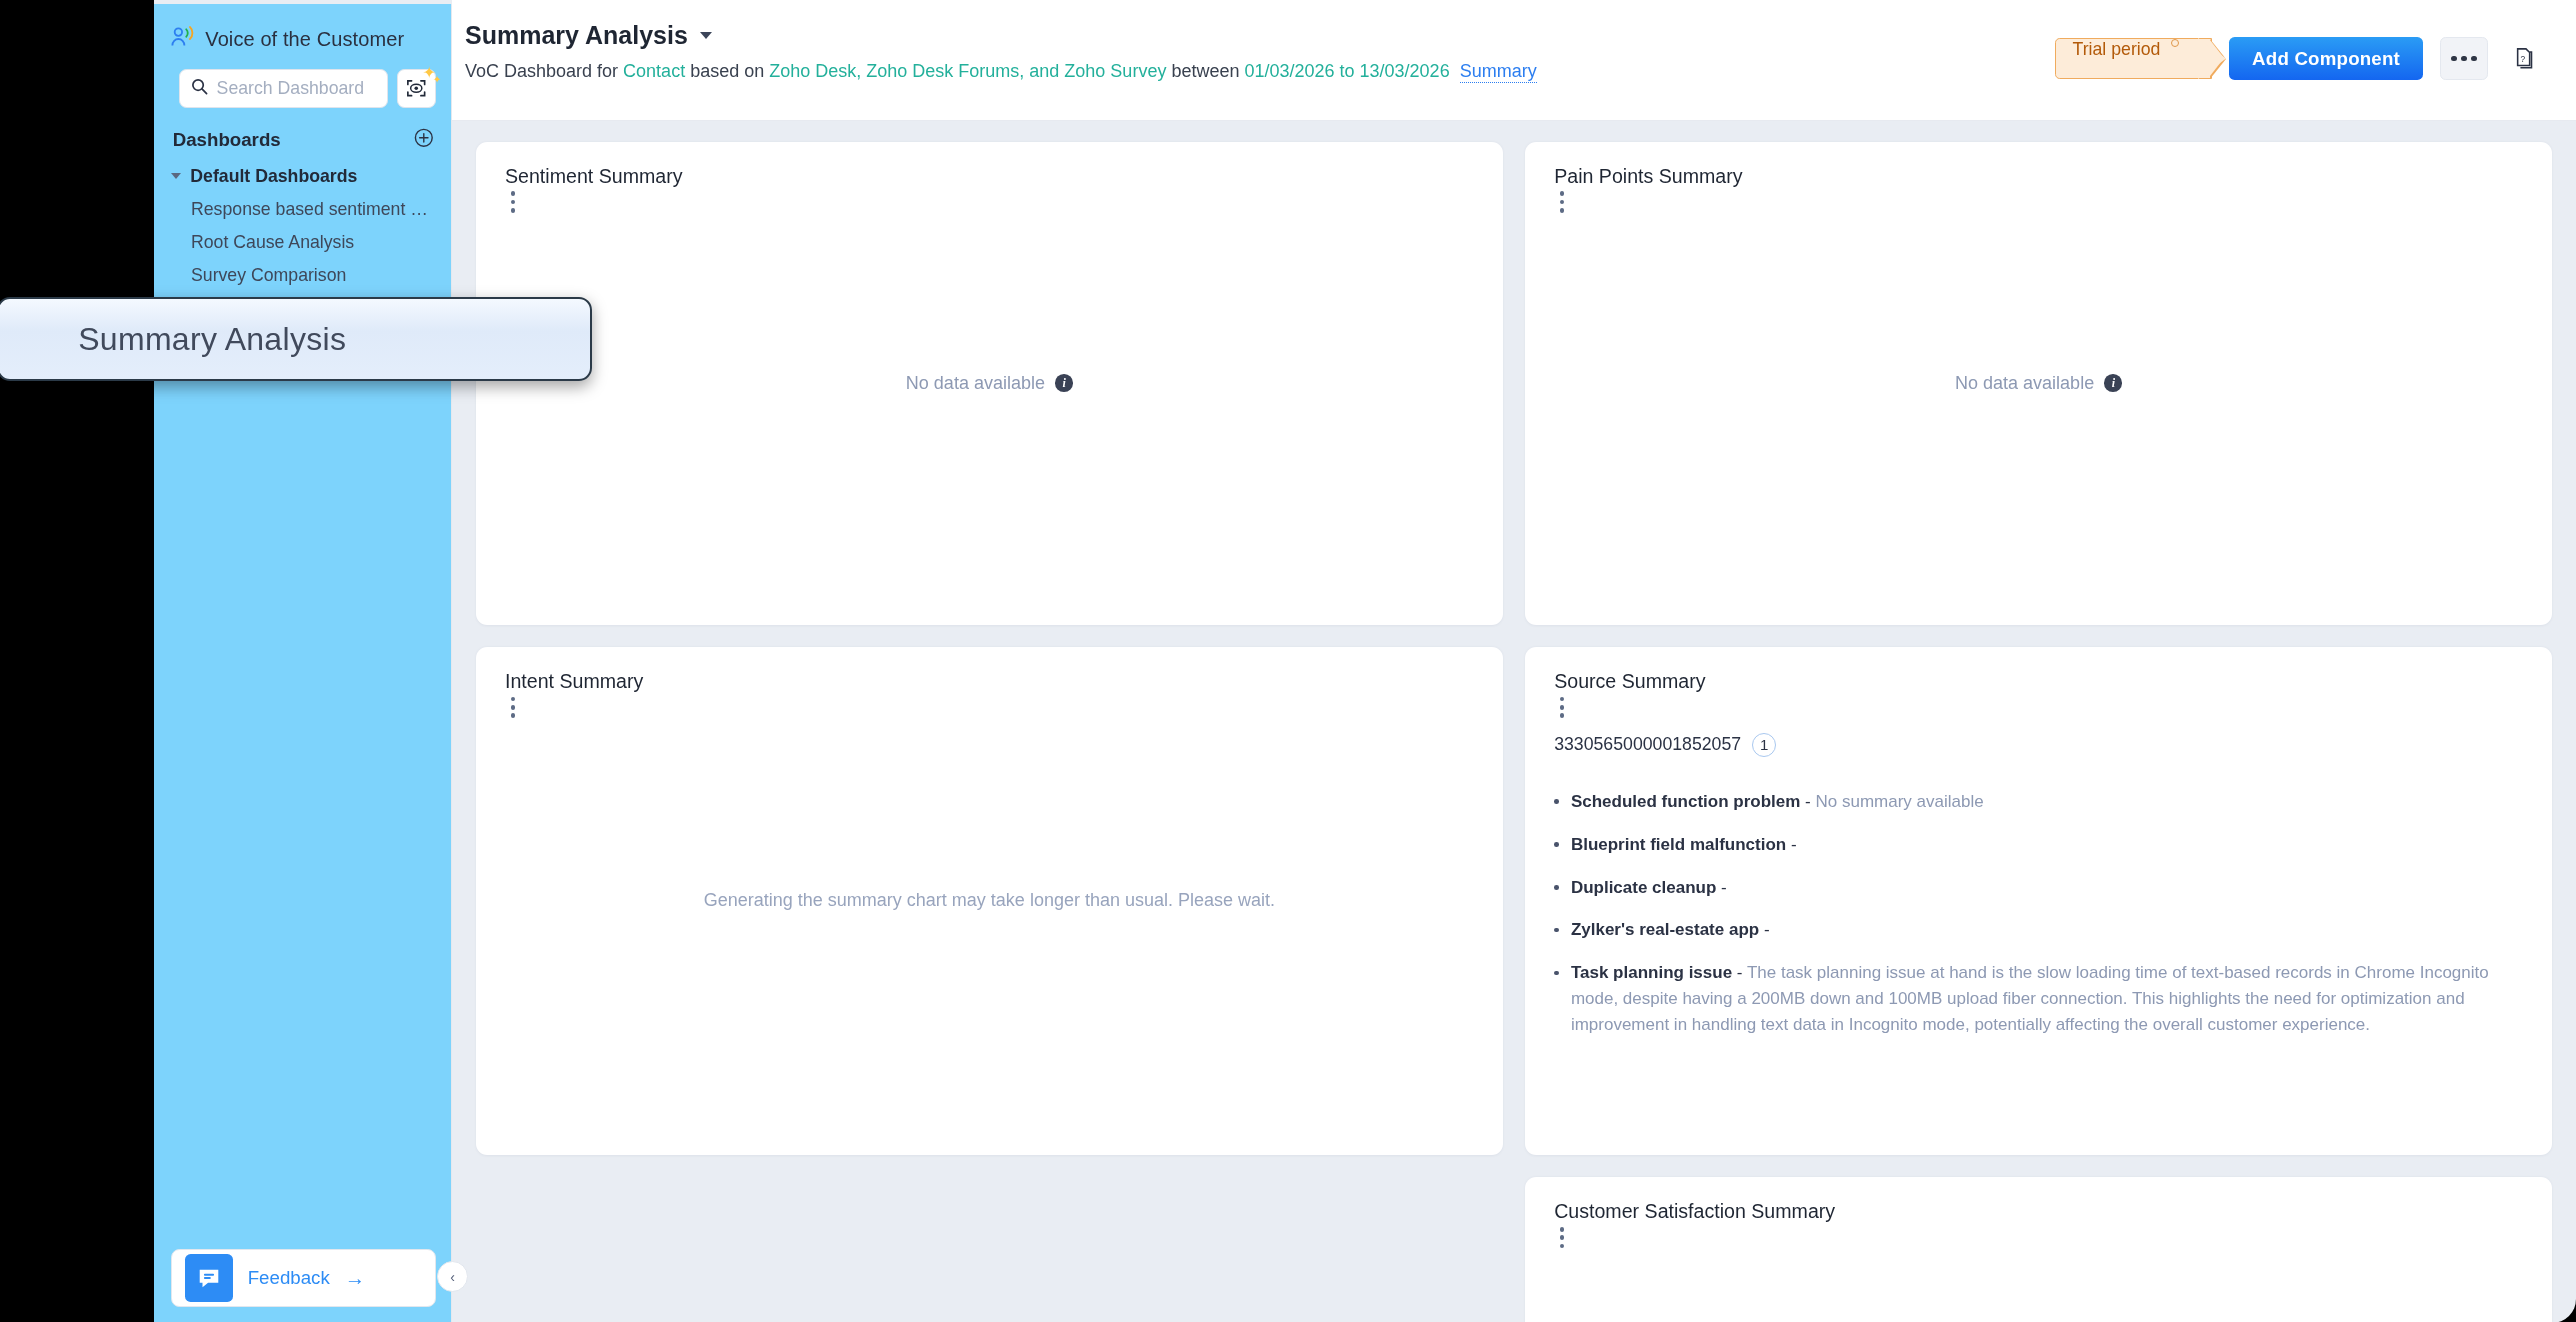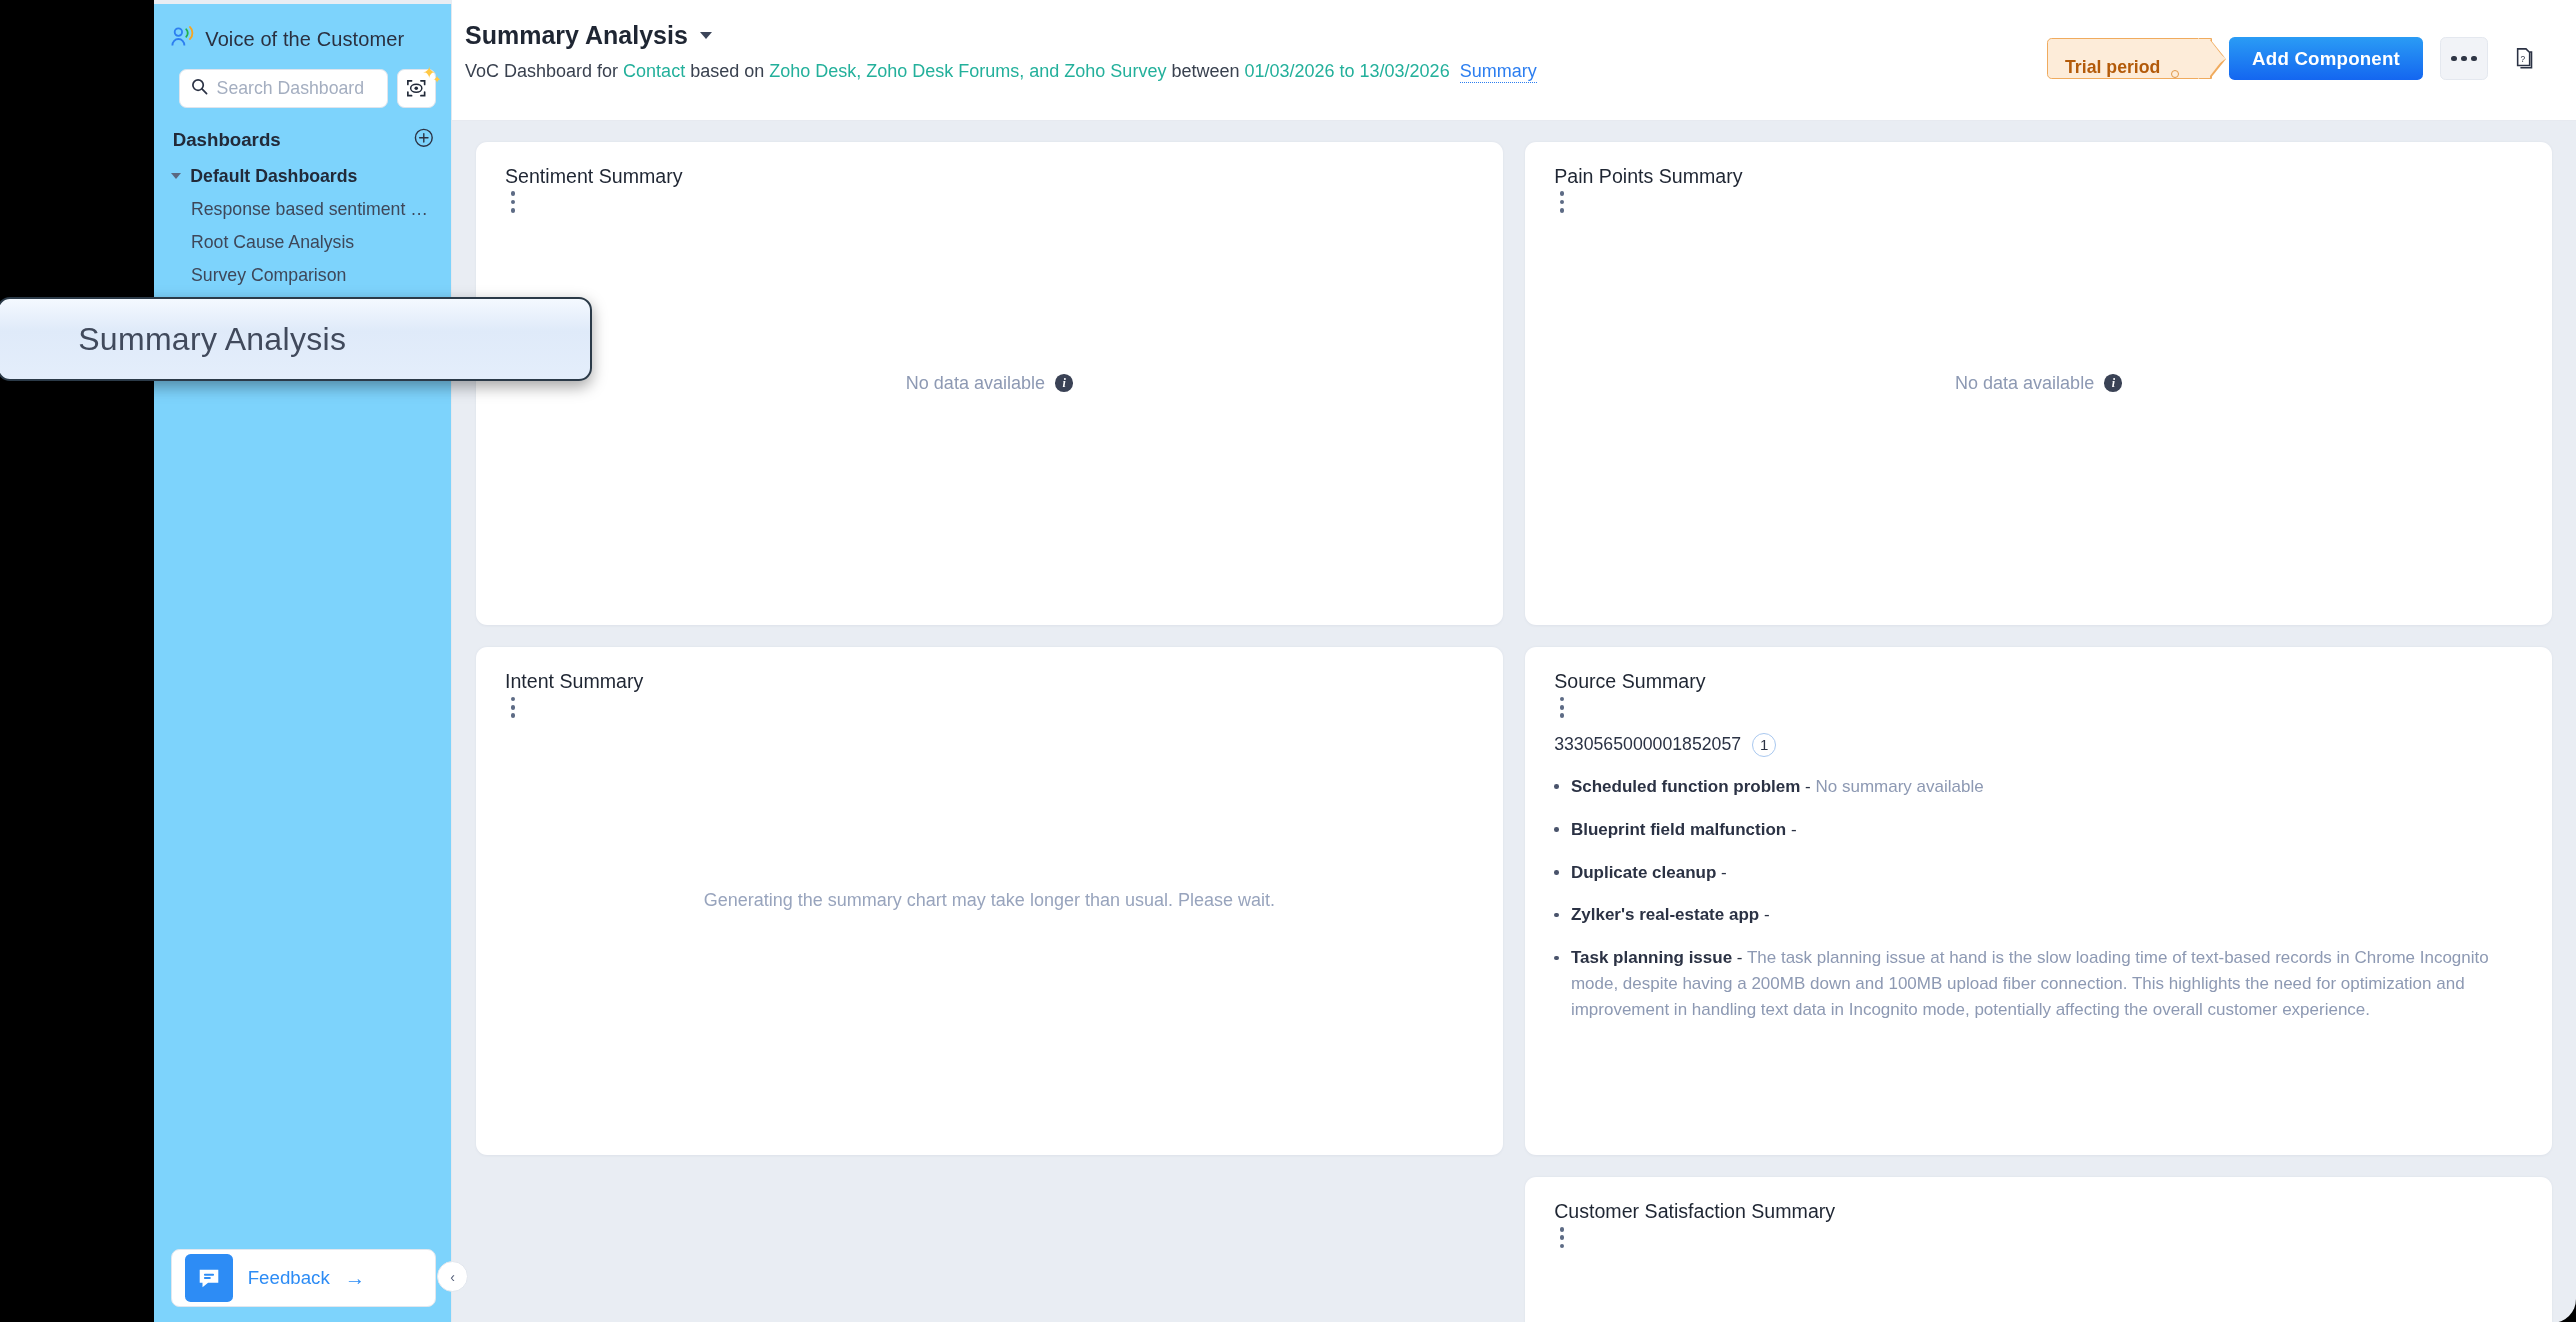--- a/index.html
+++ b/index.html
@@ -99,22 +99,22 @@
   .lnk-blue { color: #2c7ef0; border-bottom: 0.9px dotted #2c7ef0; padding-bottom: 0.9px; }
 
   .top-actions {
     position: absolute; right: 34px; top: 37px;
     display: flex; align-items: center; gap: 17px;
   }
   .trial-badge {
     position: relative; height: 41px; padding: 0 32px 0 17px;
     background: #fdecd9; border: 0.9px solid #f0ab5e;
     border-radius: 4.7px 0 0 4.7px;
-    display: flex; align-items: flex-end; gap: 10.3px;
-    font-size: 17.7px; font-weight: bold; color: #b35a09;
+    display: flex; align-items: flex-start; gap: 10.3px;
+    font-size: 17.7px; font-weight: normal; color: #b35a09;
   }
   .trial-badge::after {
     content: ""; position: absolute; right: -15px; top: -0.9px;
     width: 28px; height: 41px;
     background: #fdecd9;
     border-top: 0.9px solid #f0ab5e; border-right: 0.9px solid #f0ab5e;
     transform-origin: left center;
     clip-path: polygon(0 0, 100% 50%, 0 100%);
     border: none;
   }
@@ -179,21 +179,21 @@
 
   .src-body { padding: 11.2px 30px 0 29px; }
   .src-id-row { display: flex; align-items: center; gap: 11.2px; }
   .src-id { font-size: 17.7px; color: #2b3244; }
   .src-count {
     min-width: 24px; height: 24px; padding: 0 6.5px;
     border: 0.9px solid #a9c8ef; border-radius: 12px;
     display: flex; align-items: center; justify-content: center;
     font-size: 15px; color: #2b3244;
   }
-  .bullets { margin-top: 17px; }
+  .bullets { margin-top: 32px; }
   .bullet { display: flex; gap: 12px; margin-bottom: 17px; }
   .bdot { flex: none; width: 4.7px; height: 4.7px; border-radius: 50%; background: #49536b; margin-top: 10.3px; }
   .btext { font-size: 17px; line-height: 1.52; color: #8d99b3; }
   .btext b { color: #2b3244; font-weight: bold; }
   .btext .dash { color: #2b3244; }
 
   
   #callout {
     position: absolute; left: -2.8px; top: 297px; z-index: 50;
     width: 595px; height: 84px;

